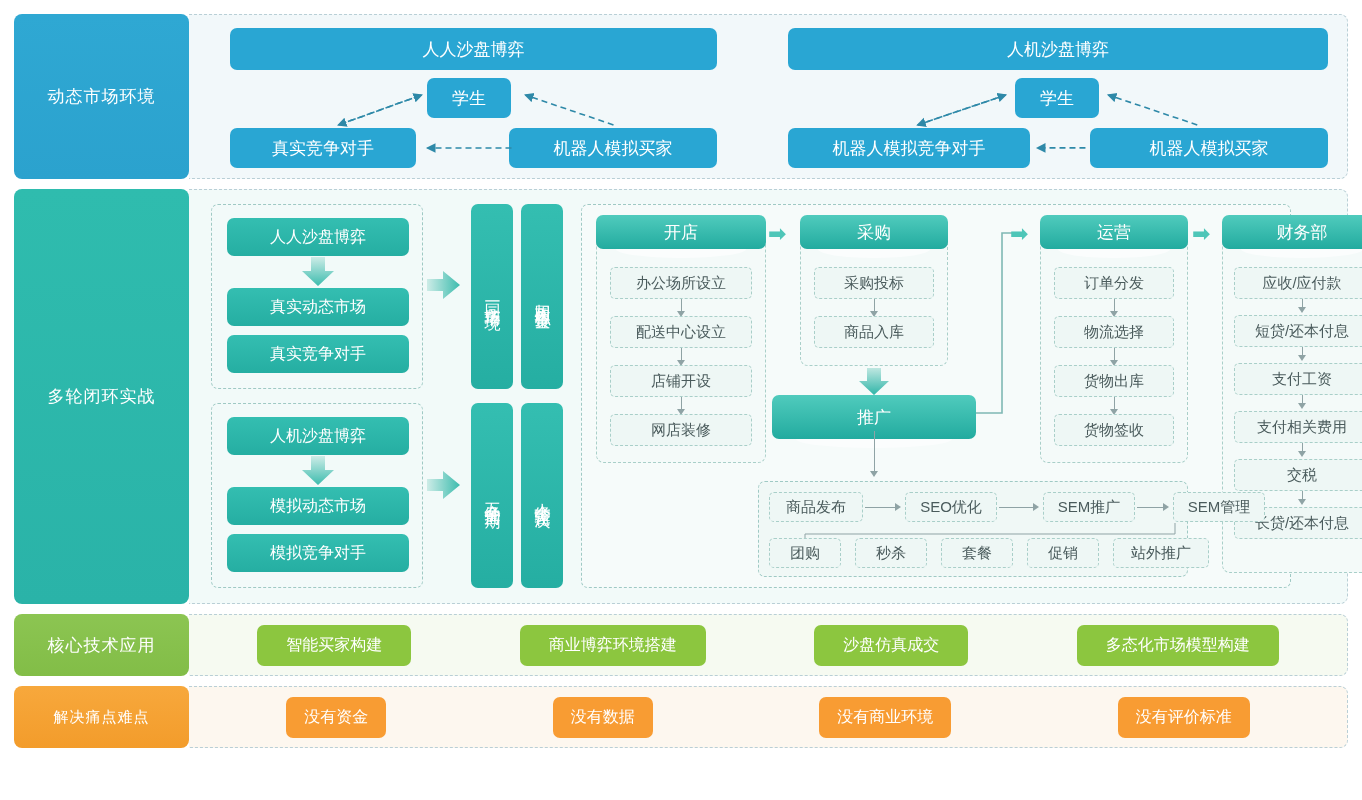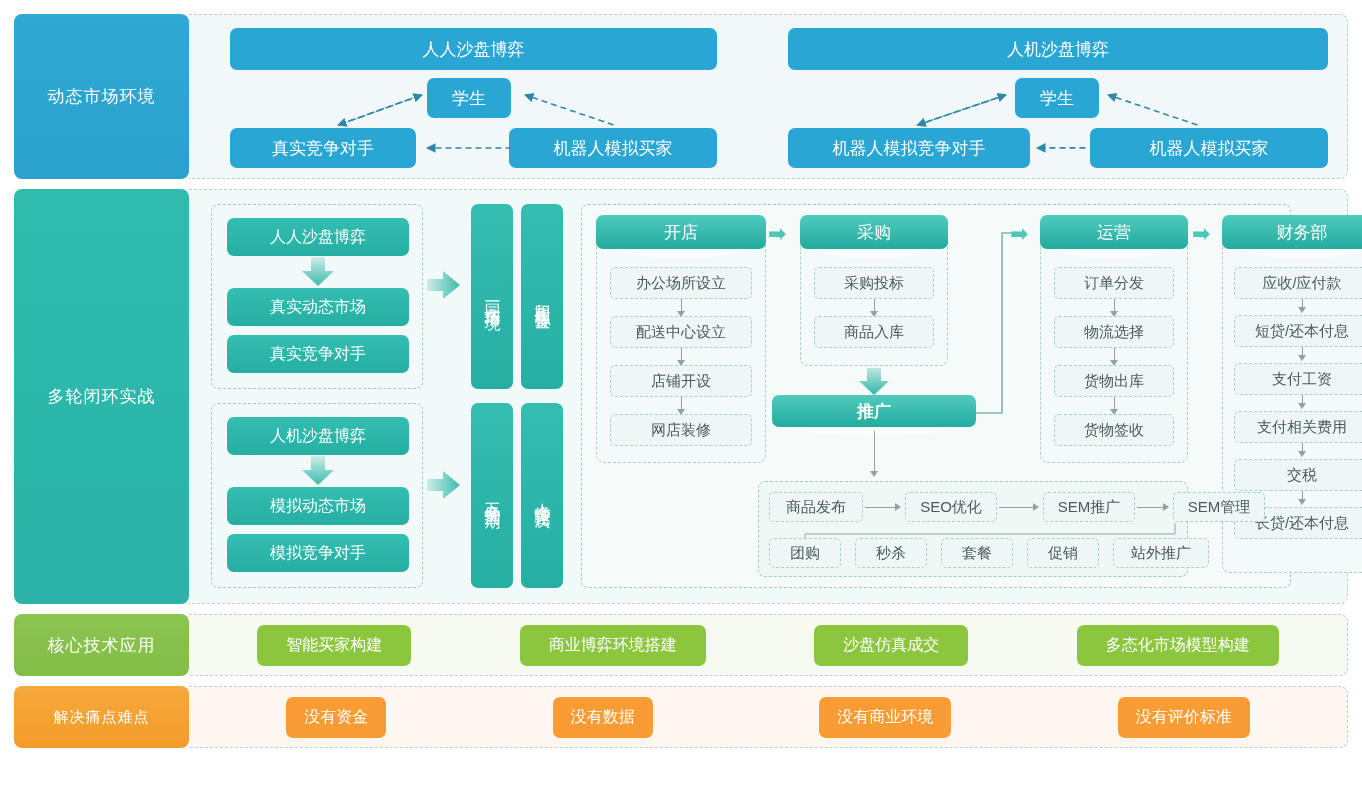--- a/index.html
+++ b/index.html
@@ -247,21 +247,21 @@
             <defs>
                 <linearGradient id="gd2" x1="0" y1="0" x2="0" y2="1">
               <stop offset="0%" stop-color="#bfe7e1"></stop>
                   <stop offset="100%" stop-color="#2fb5a8"></stop>
             </linearGradient>
               </defs>
             <path d="M10,0 L24,0 L24,13 L32,13 L17,27 L2,13 L10,13 Z" fill="url(#gd2)"></path>
           </svg>
         </div>
 
-        <div class="col-head" style="left:190px; top:190px; width:204px; height:32px;font-weight:bold;">推广</div>
+        <div class="col-head" style="left:190px; top:190px; width:204px; height:44px;">推广</div>
 
         <svg style="position:absolute; left:392px; top:18px; width:50px; height:200px;" viewBox="0 0 50 200">
           <path d="M2,190 L28,190 L28,10 L44,10" fill="none" stroke="#7fb8b4" stroke-width="1.6"></path>
         </svg>
         <div class="fat-arrow-right" style="left:428px; top:18px;">➡</div>
 
         <div class="col-wrap" style="left:458px; top:28px; width:148px; height:230px;"></div>
         <div class="col-head" style="left:458px; top:10px; width:148px; height:34px;">运营</div>
         <div class="light-item" style="left:472px; top:62px; width:120px; height:32px;">订单分发</div>
         <div class="vline" style="left:532px; top:94px; height:14px;"></div>

